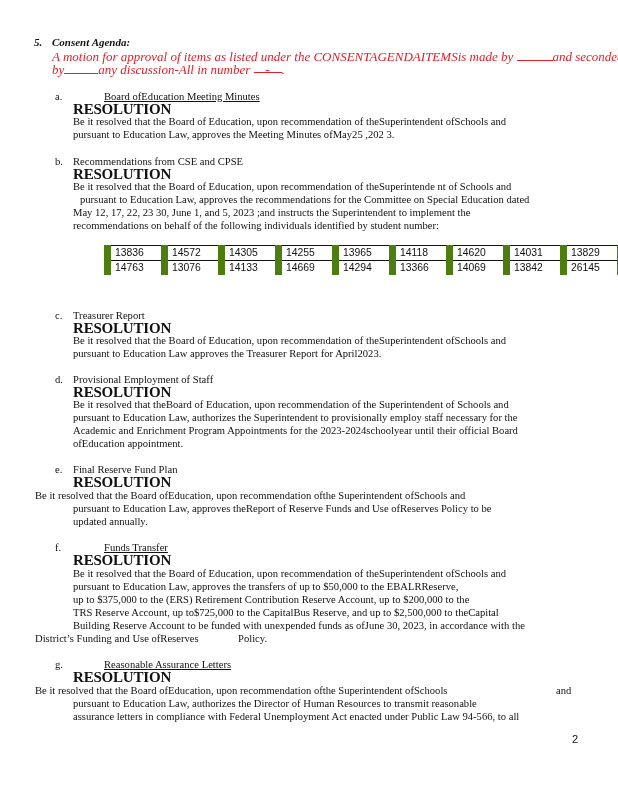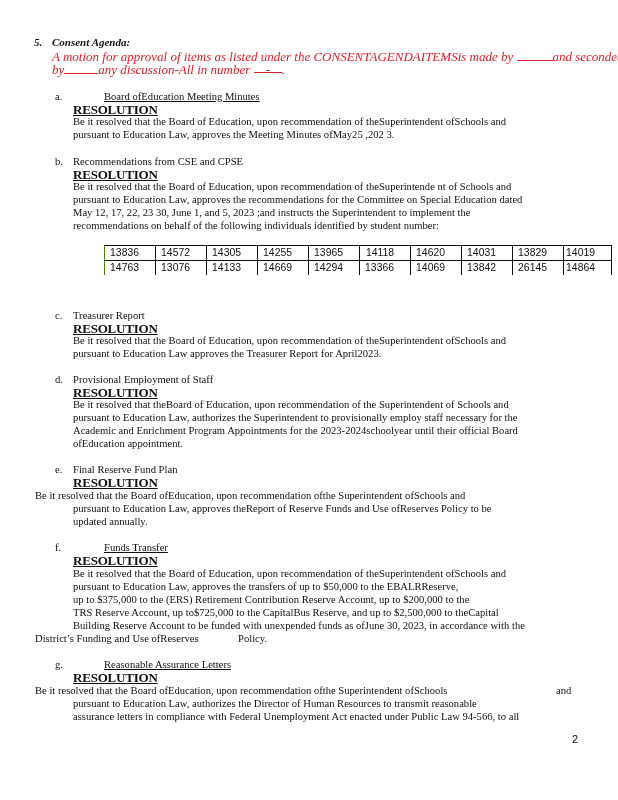--- a/index.html
+++ b/index.html
@@ -6,28 +6,28 @@
     body {
       width: 618px; height: 800px; position: relative; overflow: hidden;
       font-family: "Liberation Serif", "DejaVu Serif", serif;
       color: #111111; font-size: 10.6px; line-height: 13px;
     }
     .abs { position: absolute; white-space: nowrap; }
     .hdr { font-weight: bold; font-style: italic; font-size: 11px; }
     .red { color: #e0202a; font-style: italic; font-size: 13px; }
     .blank { display: inline-block; border-bottom: 1px solid #e0202a; height: 9px; vertical-align: baseline; }
     .u { text-decoration: underline; margin-left: 31px; }
-    .res { font-weight: bold; font-size: 13px; letter-spacing: -0.2px; text-decoration: underline; }
+    .res { font-weight: bold; font-size: 15px; letter-spacing: -0.2px; }
     table.ids {
       position: absolute; left: 104px; top: 245px; border-collapse: collapse;
       font-family: "Liberation Sans", "DejaVu Sans", sans-serif; font-size: 10.4px;
     }
     table.ids td {
-      border-left: 1px solid #4d7c0f; border-right: 1px solid #111;
-      padding: 0 16px 0 4px; height: 14px; line-height: 14px; min-width: 30px; text-align: right;
+      border-left: 7px solid #4d7c0f; border-right: 1px solid #111;
+      padding: 0 16px 0 4px; height: 14px; line-height: 14px; min-width: 30px;
     }
     table.ids td.last { padding-left: 1px; }
     table.ids tr.r1 td { border-top: 1px solid #111; border-bottom: 1px solid #111; }
     table.ids tr.r3 td { border-bottom: 1px solid #111; }
     .pagenum { font-family: "Liberation Sans", "DejaVu Sans", sans-serif; font-size: 11px; }
   </style>
 </head>
 <body>
 
 <div class="abs hdr" style="left:34px; top:36px;">5.</div>
@@ -43,21 +43,21 @@
 <div class="abs" style="left:55px; top:90px;">a.</div>
 <div class="abs u" style="left:73px; top:90px;">Board ofEducation  Meeting Minutes</div>
 <div class="abs res" style="left:73px; top:103px;">RESOLUTION</div>
 <div class="abs" style="left:73px; top:115px;">Be it resolved  that the Board of Education, upon recommendation  of theSuperintendent   ofSchools and</div>
 <div class="abs" style="left:73px; top:128px;">pursuant  to Education  Law, approves  the Meeting Minutes ofMay25 ,202 3.</div>
 
 <div class="abs" style="left:55px; top:155px;">b.</div>
 <div class="abs" style="left:73px; top:155px;">Recommendations  from CSE and CPSE</div>
 <div class="abs res" style="left:73px; top:168px;">RESOLUTION</div>
 <div class="abs" style="left:73px; top:180px;">Be it resolved  that the Board of Education, upon recommendation  of theSuperintende  nt of Schools and</div>
-<div class="abs" style="left:73px; top:193px;font-family:Liberation Serif, serif;">pursuant  to Education  Law, approves  the recommendations  for the Committee on Special Education  dated</div>
+<div class="abs" style="left:80px; top:193px;font-family:Liberation Serif, serif;">pursuant  to Education  Law, approves  the recommendations  for the Committee on Special Education  dated</div>
 <div class="abs" style="left:73px; top:206px;">May 12, 17, 22, 23 30,  June 1, and 5, 2023 ;and instructs  the Superintendent   to implement  the</div>
 <div class="abs" style="left:73px; top:219px;">recommendations  on   behalf of the following individuals  identified  by student  number:</div>
 
 <table class="ids">
   <tbody id="ids-body">
       <tr class="r1">
         <td>13836</td>
         <td>14572</td>
         <td>14305</td>
         <td>14255</td>

